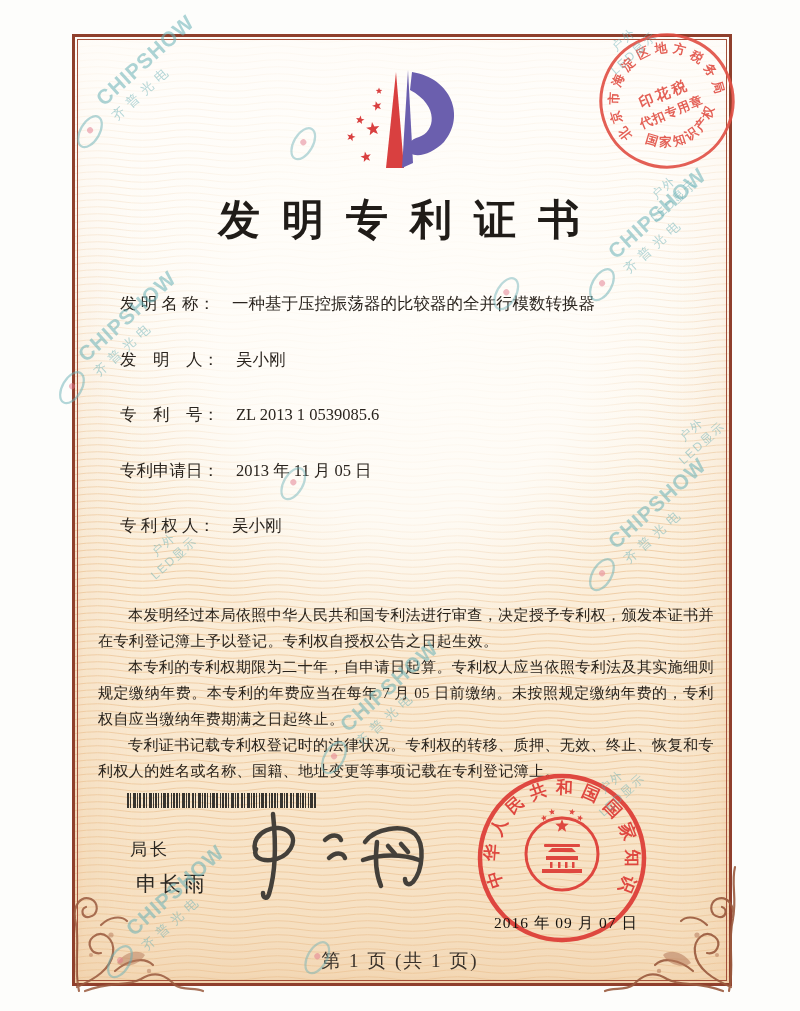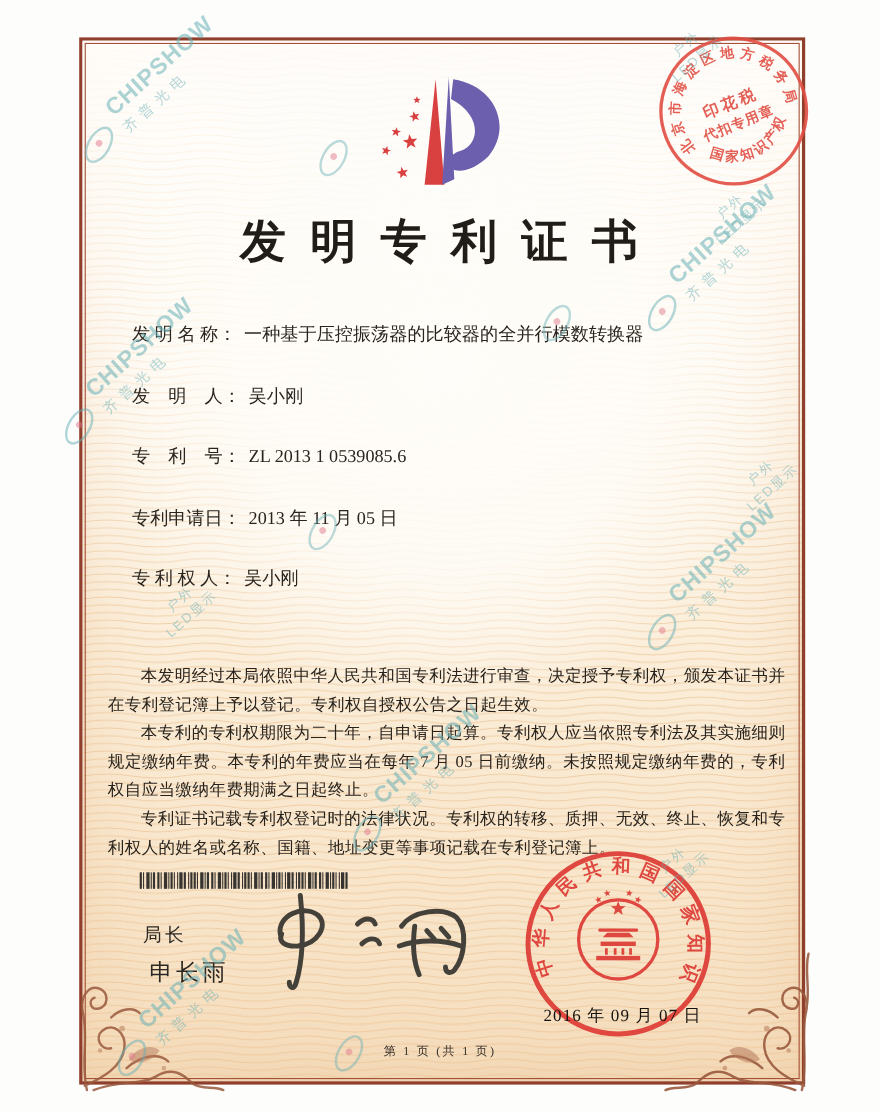--- a/index.html
+++ b/index.html
@@ -20,32 +20,32 @@
   .fl-br{right:-18px;bottom:-16px;transform:scaleX(-1);}
   
   .abs{position:absolute;}
   .cert-no{left:92px;top:88px;font-size:16px;letter-spacing:1.5px;color:#3b332b;}
   .logo{left:336px;top:64px;}
   .title{left:72px;top:192px;width:654px;text-align:center;font-size:42px;font-weight:bold;
          letter-spacing:22px;text-indent:22px;color:#201c18;}
   .field{left:120px;width:586px;font-size:16.5px;color:#2a241e;white-space:nowrap;}
   .f0{top:293px}.f1{top:349px}.f2{top:404px}.f3{top:460px}.f4{top:515px}.f5{top:571px}
   .field .lab{display:inline-block;text-align:right;}
-  .field .val{margin-left:7px;font-family:Liberation Serif, serif;}
+  .field .val{margin-left:17px;font-family:Liberation Serif, serif;}
   .paras{left:98px;top:602px;width:616px;}
   .paras p{margin:0;font-size:15px;line-height:26px;letter-spacing:.4px;text-indent:2em;
            text-align:justify;color:#28221b;}
   .barcode{left:127px;top:793px;height:15px;display:flex;align-items:stretch;}
   .barcode i{display:block;background:#37342f;}
   .director-label{left:130px;top:838px;font-size:17px;letter-spacing:3px;color:#2b2722;}
   .director-name{left:136px;top:870px;font-size:21px;letter-spacing:3px;color:#2b2722;}
   .signature{left:225px;top:798px;}
   .seal{left:472px;top:768px;}
   .seal-date{left:494px;top:913px;font-size:15.5px;letter-spacing:1px;color:#16130f;z-index:6;}
-  .footer{left:300px;top:948px;width:200px;text-align:center;font-size:11px;letter-spacing:2px;color:#3b332b;}
+  .footer{left:300px;top:948px;width:200px;text-align:center;font-size:19px;letter-spacing:2px;color:#3b332b;}
   .stamp{left:594px;top:28px;transform:rotate(-22deg);opacity:.9;}
   
   .wm-layer{position:absolute;inset:0;z-index:9;pointer-events:none;}
   .wm{position:absolute;transform:rotate(-42deg);display:flex;align-items:flex-end;gap:4px;
       font-family:"Liberation Sans","DejaVu Sans",sans-serif;}
   .wm-brand{font-size:21px;font-weight:bold;letter-spacing:1px;color:rgba(104,176,182,.55);}
   .wm-cn{font-size:13px;letter-spacing:6px;color:rgba(104,176,182,.5);margin-top:1px;}
   .wm-tagbox{transform:rotate(-42deg);color:rgba(104,176,182,.5);font-size:12px;letter-spacing:2px;
              font-family:"Liberation Sans","DejaVu Sans",sans-serif;}
   .wm-tagbox .t1{margin-left:16px;}

